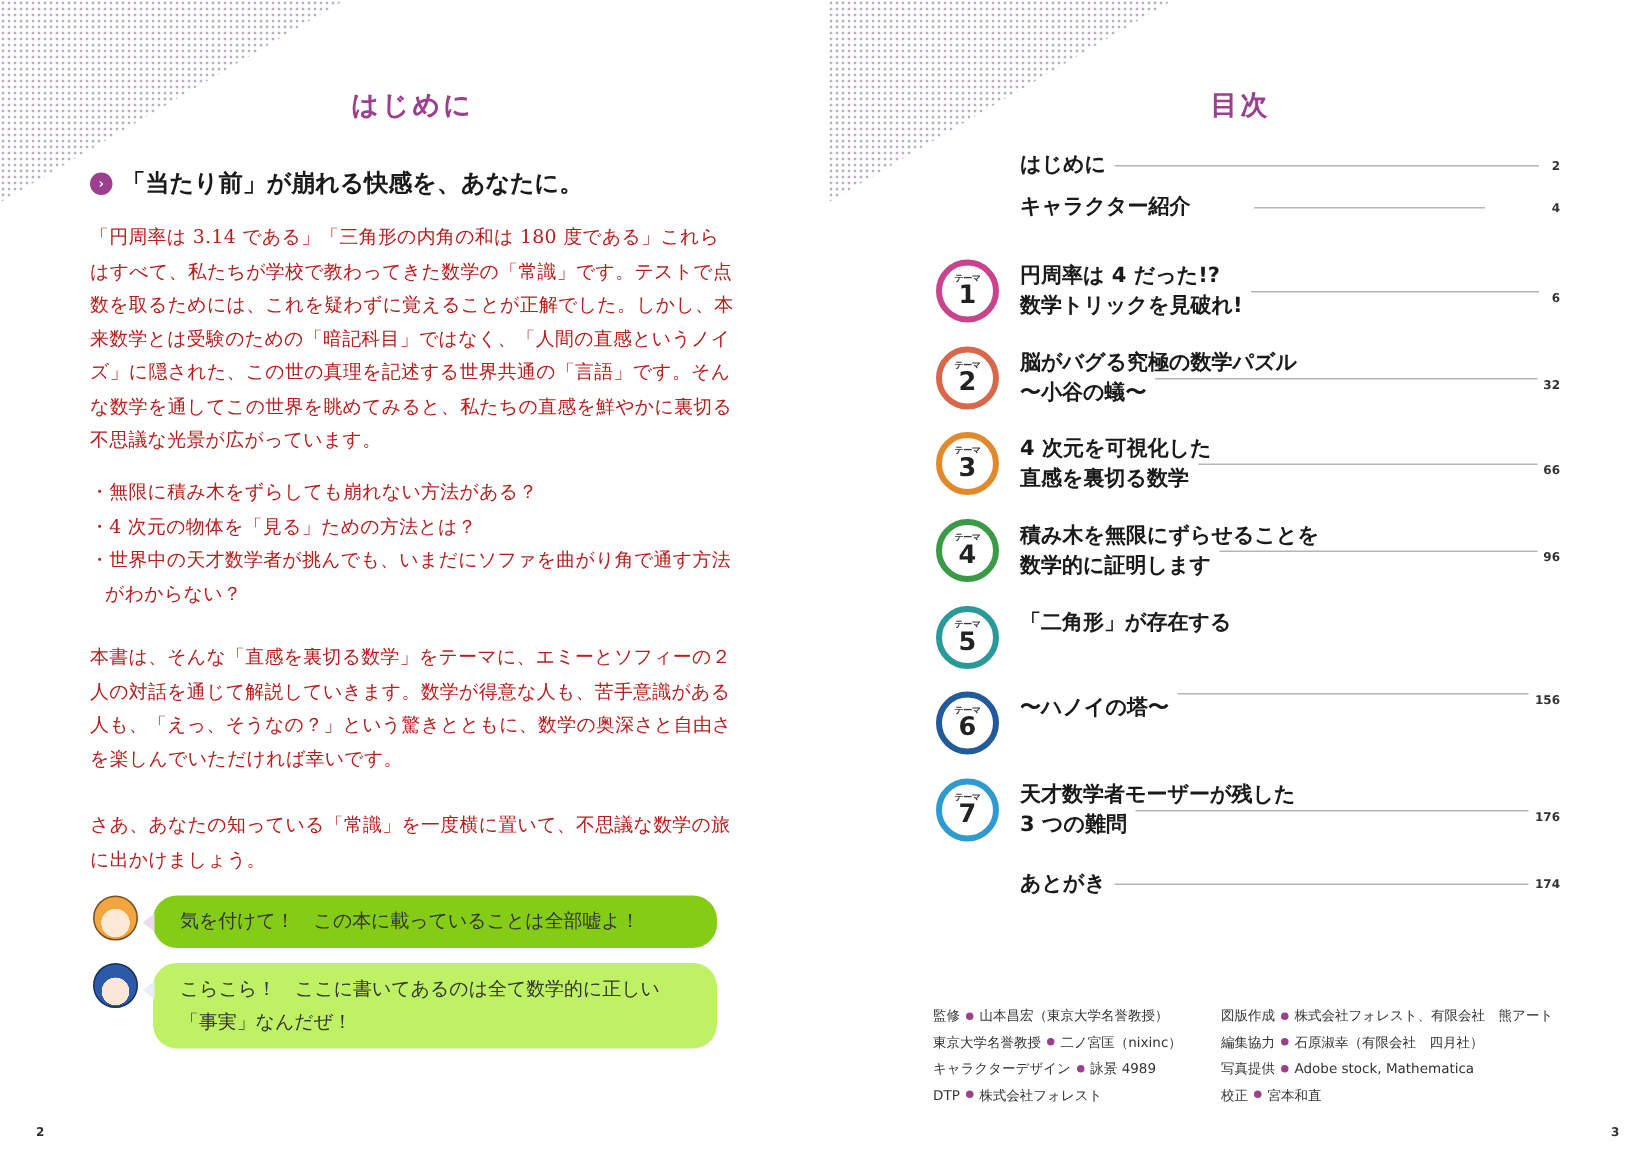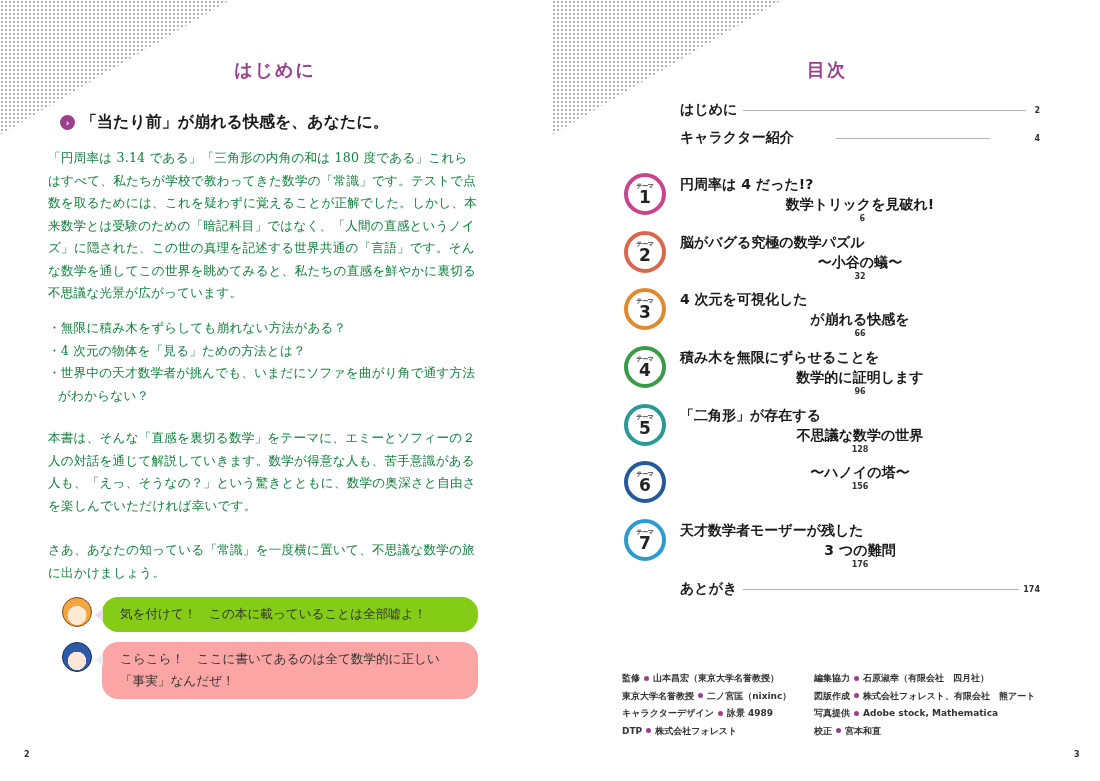--- a/index.html
+++ b/index.html
@@ -26,22 +26,22 @@
 
   
   .subheading { position: absolute; left: 60px; top: 112px; display: flex; align-items: center; gap: 6px; }
   .subheading .bullet {
     width: 15px; height: 15px; border-radius: 50%; background: #9b3f8e;
     color: #fff; font-size: 9px; font-weight: bold; display: flex; align-items: center; justify-content: center;
   }
   .subheading .text { font-size: 16px; font-weight: bold; color: #1a1a1a; }
 
   .body-text {
-    position: absolute; left: 48px; width: 430px;
-    font-family: "DejaVu Serif", serif; font-size: 12.6px; line-height: 22.5px; color: #15803d;
+    position: absolute; left: 60px; width: 430px;
+    font-family: "DejaVu Serif", serif; font-size: 12.6px; line-height: 22.5px; color: #b91c1c;
     letter-spacing: 0.2px;
   }
   .p1 { top: 147px; }
   .bullets { top: 317px; }
   .bullets div { padding-left: 10px; text-indent: -10px; }
   .p2 { top: 427px; }
   .p3 { top: 539px; }
 
   .dialog { position: absolute; left: 62px; display: flex; align-items: flex-start; }
   .dialog-1 { top: 597px; }
@@ -52,21 +52,21 @@
   .bubble {
     position: relative; width: 376px; padding: 6px 18px 7px 18px; border-radius: 16px;
     font-family: "DejaVu Serif", serif; font-size: 12.6px; line-height: 22px; color: #333;
   }
   .bubble::before {
     content: ""; position: absolute; left: -7px; top: 12px; width: 0; height: 0;
     border-top: 6px solid transparent; border-bottom: 6px solid transparent;
   }
   .bubble-emmy { background: #84cc16; }
   .bubble-emmy::before { border-right: 8px solid #eadcec; }
-  .bubble-sophie { background: #fca5a5; min-height: 50px; }
+  .bubble-sophie { background: #bef264; min-height: 50px; }
   .bubble-sophie::before { border-right: 8px solid #e7eef8; }
 
   .page-number { position: absolute; top: 750px; font-size: 8px; font-weight: bold; color: #333; }
   .pn-left { left: 24px; }
   .pn-right { left: 522px; }
 
   
   .toc-simple { position: absolute; left: 128px; width: 360px; display: flex; align-items: center; }
   .toc-label { font-size: 14px; font-weight: bold; color: #1a1a1a; white-space: nowrap; }
   .toc-leader { flex: 1; height: 1px; background: #b5b5b5; margin: 0 4px 0 6px; }
@@ -75,27 +75,27 @@
   .toc-theme { position: absolute; left: 72px; width: 416px; height: 46px; }
   .theme-circle {
     position: absolute; left: 0; top: 0; width: 42px; height: 42px; border-radius: 50%;
     border: 4px solid #c0468a; background: #fff;
     display: flex; flex-direction: column; align-items: center; justify-content: center;
   }
   .theme-circle .tlabel { font-size: 6px; font-weight: bold; color: #333; line-height: 7px; letter-spacing: -0.3px; }
   .theme-circle .tnum { font-size: 17px; font-weight: bold; color: #222; line-height: 17px; }
   .theme-text { position: absolute; left: 56px; top: 1px; right: 0; }
   .theme-line1 { font-size: 14px; font-weight: bold; color: #1a1a1a; line-height: 20px; white-space: nowrap; }
-  .theme-row2 { display: flex; align-items: center; flex-direction: column; }
+  .theme-row2 { display: flex; align-items: flex-start; }
   .theme-line2 { font-size: 14px; font-weight: bold; color: #1a1a1a; line-height: 20px; white-space: nowrap; }
 
   .credits { position: absolute; top: 670px; font-size: 9px; color: #333; line-height: 17.5px; }
   .credits-left { left: 70px; }
   .credits-right { left: 262px; }
-  .credit-row { white-space: nowrap; font-weight: bold; }
+  .credit-row { white-space: nowrap; }
   .credit-dot { display: inline-block; width: 5px; height: 5px; border-radius: 50%; background: #9b3f8e; margin: 0 4px 1px 4px; vertical-align: middle; }
 </style>
 </head>
 <body>
 
 <div class="page page-left">
   <div class="dot-corner"></div>
   <div class="page-title">はじめに</div>
 
   <div class="subheading">
@@ -172,21 +172,21 @@
   </div>
 
   <div class="toc-theme" style="top:288px;">
     <div class="theme-circle" style="border-color:#e08a2c;">
       <span class="tlabel">テーマ</span>
       <span class="tnum">3</span>
     </div>
     <div class="theme-text">
       <div class="theme-line1">4 次元を可視化した</div>
       <div class="theme-row2">
-        <span class="theme-line2">が崩れる快感を</span>
+        <span class="theme-line2">直感を裏切る数学</span>
         <span class="toc-leader"></span>
         <span class="toc-page">66</span>
       </div>
     </div>
   </div>
 
   <div class="toc-theme" style="top:346px;">
     <div class="theme-circle" style="border-color:#3a9a48;">
       <span class="tlabel">テーマ</span>
       <span class="tnum">4</span>
@@ -201,25 +201,20 @@
     </div>
   </div>
 
   <div class="toc-theme" style="top:404px;">
     <div class="theme-circle" style="border-color:#2a9a98;">
       <span class="tlabel">テーマ</span>
       <span class="tnum">5</span>
     </div>
     <div class="theme-text">
       <div class="theme-line1">「二角形」が存在する</div>
-      <div class="theme-row2">
-        <span class="theme-line2">不思議な数学の世界</span>
-        <span class="toc-leader"></span>
-        <span class="toc-page">128</span>
-      </div>
     </div>
   </div>
 
   <div class="toc-theme" style="top:461px;">
     <div class="theme-circle" style="border-color:#235a9a;">
       <span class="tlabel">テーマ</span>
       <span class="tnum">6</span>
     </div>
     <div class="theme-text">
       <div class="theme-row2">
@@ -251,20 +246,20 @@
     <span class="toc-page">174</span>
   </div>
 
   <div class="credits credits-left">
     <div class="credit-row"><span>監修</span><span class="credit-dot"></span><span>山本昌宏（東京大学名誉教授）</span></div>
     <div class="credit-row"><span>東京大学名誉教授</span><span class="credit-dot"></span><span>二ノ宮匡（nixinc）</span></div>
     <div class="credit-row"><span>キャラクターデザイン</span><span class="credit-dot"></span><span>詠景 4989</span></div>
     <div class="credit-row"><span>DTP</span><span class="credit-dot"></span><span>株式会社フォレスト</span></div>
   </div>
   <div class="credits credits-right">
+    <div class="credit-row"><span>図版作成</span><span class="credit-dot"></span><span>株式会社フォレスト、有限会社　熊アート</span></div>
     <div class="credit-row"><span>編集協力</span><span class="credit-dot"></span><span>石原淑幸（有限会社　四月社）</span></div>
-    <div class="credit-row"><span>図版作成</span><span class="credit-dot"></span><span>株式会社フォレスト、有限会社　熊アート</span></div>
     <div class="credit-row"><span>写真提供</span><span class="credit-dot"></span><span>Adobe stock, Mathematica</span></div>
     <div class="credit-row"><span>校正</span><span class="credit-dot"></span><span>宮本和直</span></div>
   </div>
 
   <div class="page-number pn-right">3</div>
 </div>
 
 </body></html>

